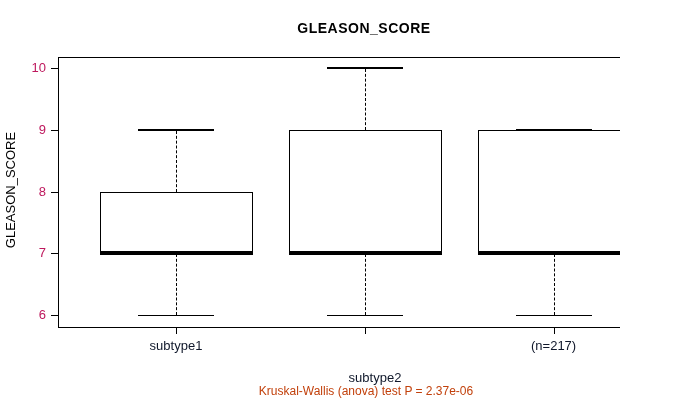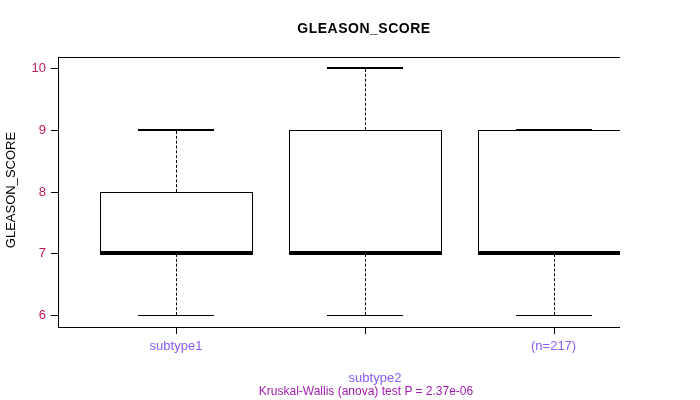--- a/index.html
+++ b/index.html
@@ -49,21 +49,21 @@
     border: 1px solid #000;
     background: transparent;
   }
   .footnote {
     position: absolute;
     left: 58px;
     top: 384px;
     width: 616px;
     text-align: center;
     font-size: 12px;
-    color: #a21caf;
+    color: #c2410c;
   }
   
   .abs { position: absolute; }
   .ytick-mark { height: 1px; background: #000; }
   .ytick-label {
     width: 28px;
     text-align: right;
     font-size: 13px;
     height: 16px;
     line-height: 16px;
@@ -75,21 +75,21 @@
     border: 1px solid #000;
     background: #ffffff;
   }
   .bp-median { background: #000; }
   .bp-cap { background: #000; }
   .bp-whisker { width: 0; border-left: 1px dashed #000; }
   .group-label {
     text-align: center;
     font-size: 13px;
     line-height: 15px;
-    color: #8b5cf6;
+    color: #0f172a;
     white-space: nowrap;
   }
 </style>
 </head>
 <body>
 
 <div class="figure">
   <div class="chart-title">GLEASON_SCORE</div>
   <div class="y-axis-label">GLEASON_SCORE</div>
   <div class="plot-border"></div>

